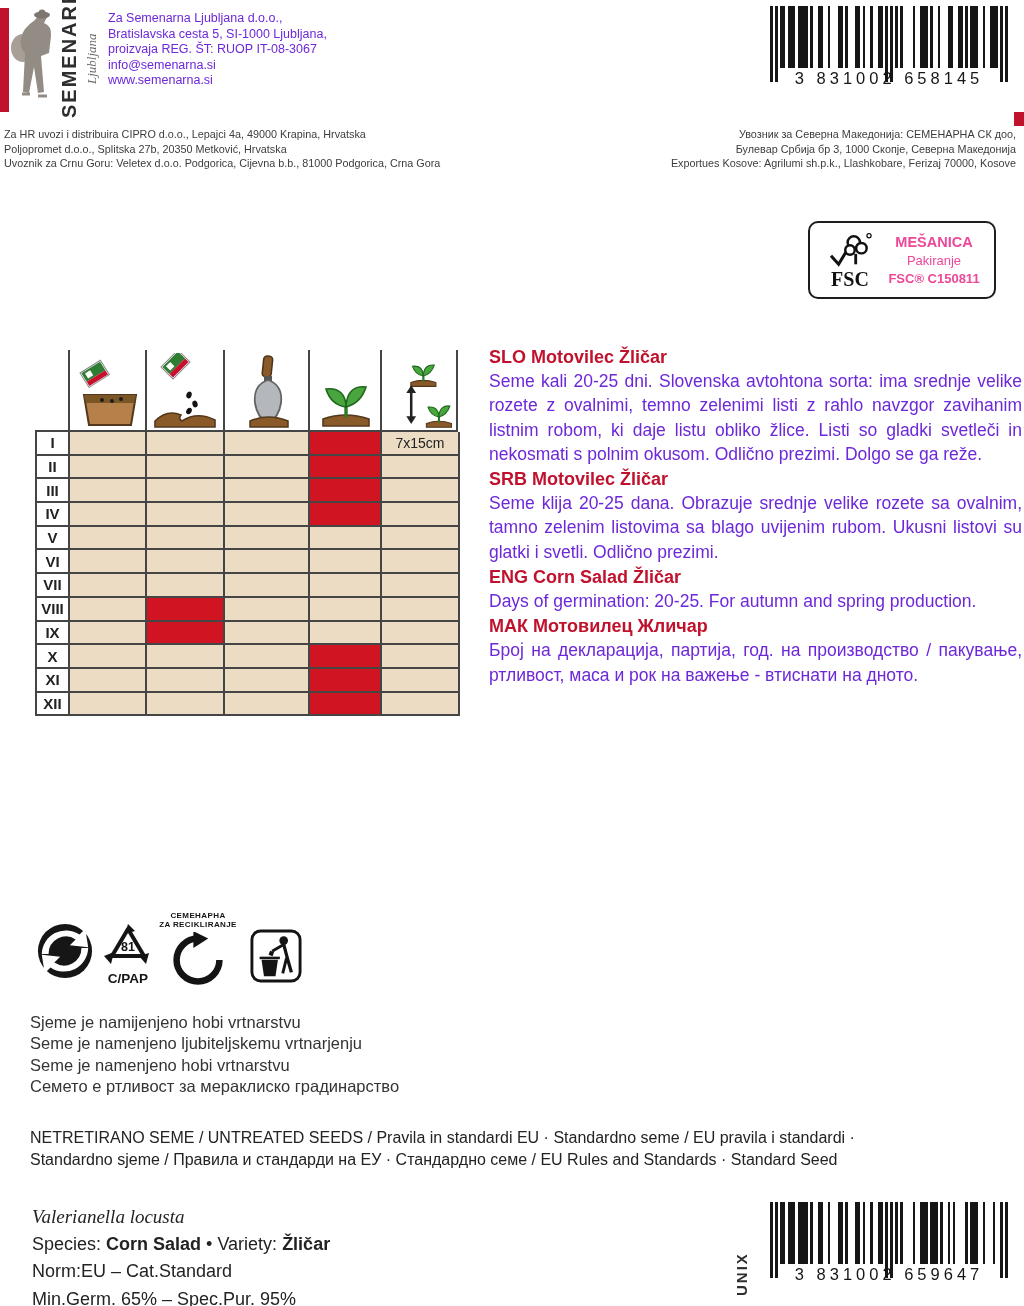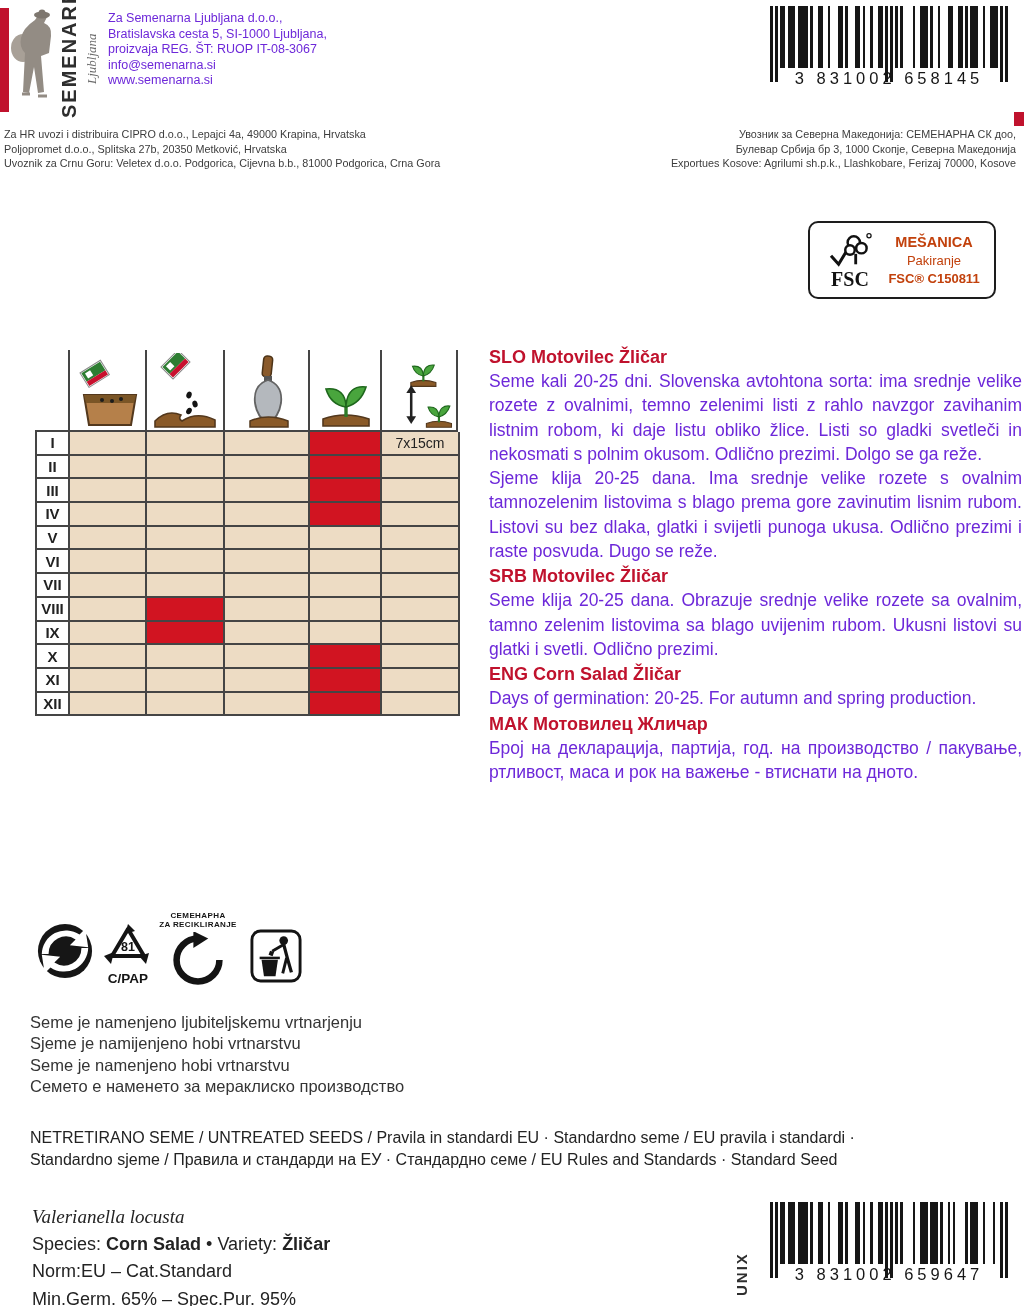--- a/index.html
+++ b/index.html
@@ -38,21 +38,21 @@
 
   
   .dist-left{position:absolute;left:4px;top:127px;font-size:10.8px;line-height:14.6px;color:#3c3c3c;}
   .dist-right{position:absolute;right:8px;top:127px;text-align:right;font-size:10.8px;line-height:14.6px;color:#3c3c3c;}
 
   
   .fsc-box{position:absolute;left:808px;top:221px;width:188px;height:78px;border:2.5px solid #1d1d1d;border-radius:10px;
            display:flex;align-items:center;padding:4px 8px;background:#fff;}
   .fsc-left{width:64px;display:flex;flex-direction:column;align-items:center;}
   .fsc-word{font-family:Liberation Serif, serif;font-weight:bold;font-size:20px;color:#111;line-height:18px;}
-  .fsc-right{flex:1;text-align:center;color:#c2410c;}
+  .fsc-right{flex:1;text-align:center;color:#ec4899;}
   .fsc-l1{font-weight:bold;font-size:14.5px;}
   .fsc-l2{font-size:13px;margin:3px 0;}
   .fsc-l3{font-weight:bold;font-size:13px;}
 
   
   .cal{position:absolute;left:35px;top:350px;width:425px;}
   .cal-header{display:flex;margin-left:33px;height:80px;}
   .cal-hcell{border-left:2px solid var(--grid);display:flex;align-items:flex-end;justify-content:center;padding-bottom:1px;}
   .cal-hcell:last-child{border-right:2px solid var(--grid);}
   .cal-body{display:grid;grid-template-columns:33px 77px 78px 85px 72px 78px;grid-auto-rows:23.7px;
@@ -342,21 +342,20 @@
         <div class="cal-cell"></div>
         <div class="cal-cell"></div>
         <div class="cal-cell red"></div>
         <div class="cal-cell"></div>
       </div>
   </div>
 
   <div class="descriptions" id="desc-list">
       <div class="sec-title">SLO Motovilec Žličar</div>
       <div class="sec-text">Seme kali 20-25 dni. Slovenska avtohtona sorta: ima srednje velike rozete z ovalnimi, temno zelenimi listi z rahlo navzgor zavihanim listnim robom, ki daje listu obliko žlice. Listi so gladki svetleči in nekosmati s polnim okusom. Odlično prezimi. Dolgo se ga reže.</div>
-      <div class="sec-text">Sjeme klija 20-25 dana. Ima srednje velike rozete s ovalnim tamnozelenim listovima s blago prema gore zavinutim lisnim rubom. Listovi su bez dlaka, glatki i svijetli punoga ukusa. Odlično prezimi i raste posvuda. Dugo se reže.</div>
       <div class="sec-title">SRB Motovilec Žličar</div>
       <div class="sec-text">Seme klija 20-25 dana. Obrazuje srednje velike rozete sa ovalnim, tamno zelenim listovima sa blago uvijenim rubom. Ukusni listovi su glatki i svetli. Odlično prezimi.</div>
       <div class="sec-title">ENG Corn Salad Žličar</div>
       <div class="sec-text">Days of germination: 20-25. For autumn and spring production.</div>
       <div class="sec-title">МАК Мотовилец Жличар</div>
       <div class="sec-text">Број на декларација, партија, год. на производство / пакување, ртливост, маса и рок на важење - втиснати на дното.</div>
     </div>
 
   <svg class="greendot" width="58" height="58" viewBox="0 0 60 60">
     <circle cx="30" cy="30" r="28" fill="#161616"></circle>
@@ -389,24 +388,24 @@
     <circle cx="35" cy="12" r="4.5" fill="#141414"></circle>
     <path d="M35 16 L23 23" stroke="#141414" stroke-width="3"></path>
     <rect x="20" y="23" width="4.5" height="4.5" fill="#141414" transform="rotate(20 22 25)"></rect>
     <path d="M35 16 L39 31 L43 45" stroke="#141414" stroke-width="3.4" fill="none"></path>
     <path d="M38 30 L34 46" stroke="#141414" stroke-width="3" fill="none"></path>
     <path d="M12 32 L29 32 L26.5 49 L14.5 49 Z" fill="#141414"></path>
     <path d="M10 30 L31 30" stroke="#141414" stroke-width="2.6"></path>
   </svg>
 
   <div class="hobby">
+    <div>Sjeme je namijenjeno hobi vrtnarstvu</div>
     <div>Seme je namenjeno ljubiteljskemu vrtnarjenju</div>
-    <div>Sjeme je namijenjeno hobi vrtnarstvu</div>
     <div>Seme je namenjeno hobi vrtnarstvu</div>
-    <div>Семето е наменето за мераклиско производство</div>
+    <div>Семето е ртливост за мераклиско градинарство</div>
   </div>
 
   <div class="untreated">
     <div>NETRETIRANO SEME / UNTREATED SEEDS / Pravila in standardi EU · Standardno seme / EU pravila i standardi ·</div>
     <div>Standardno sjeme / Правила и стандарди на ЕУ · Стандардно семе / EU Rules and Standards · Standard Seed</div>
   </div>
 
   <div class="product">
     <div class="latin">Valerianella locusta</div>
     <div>

